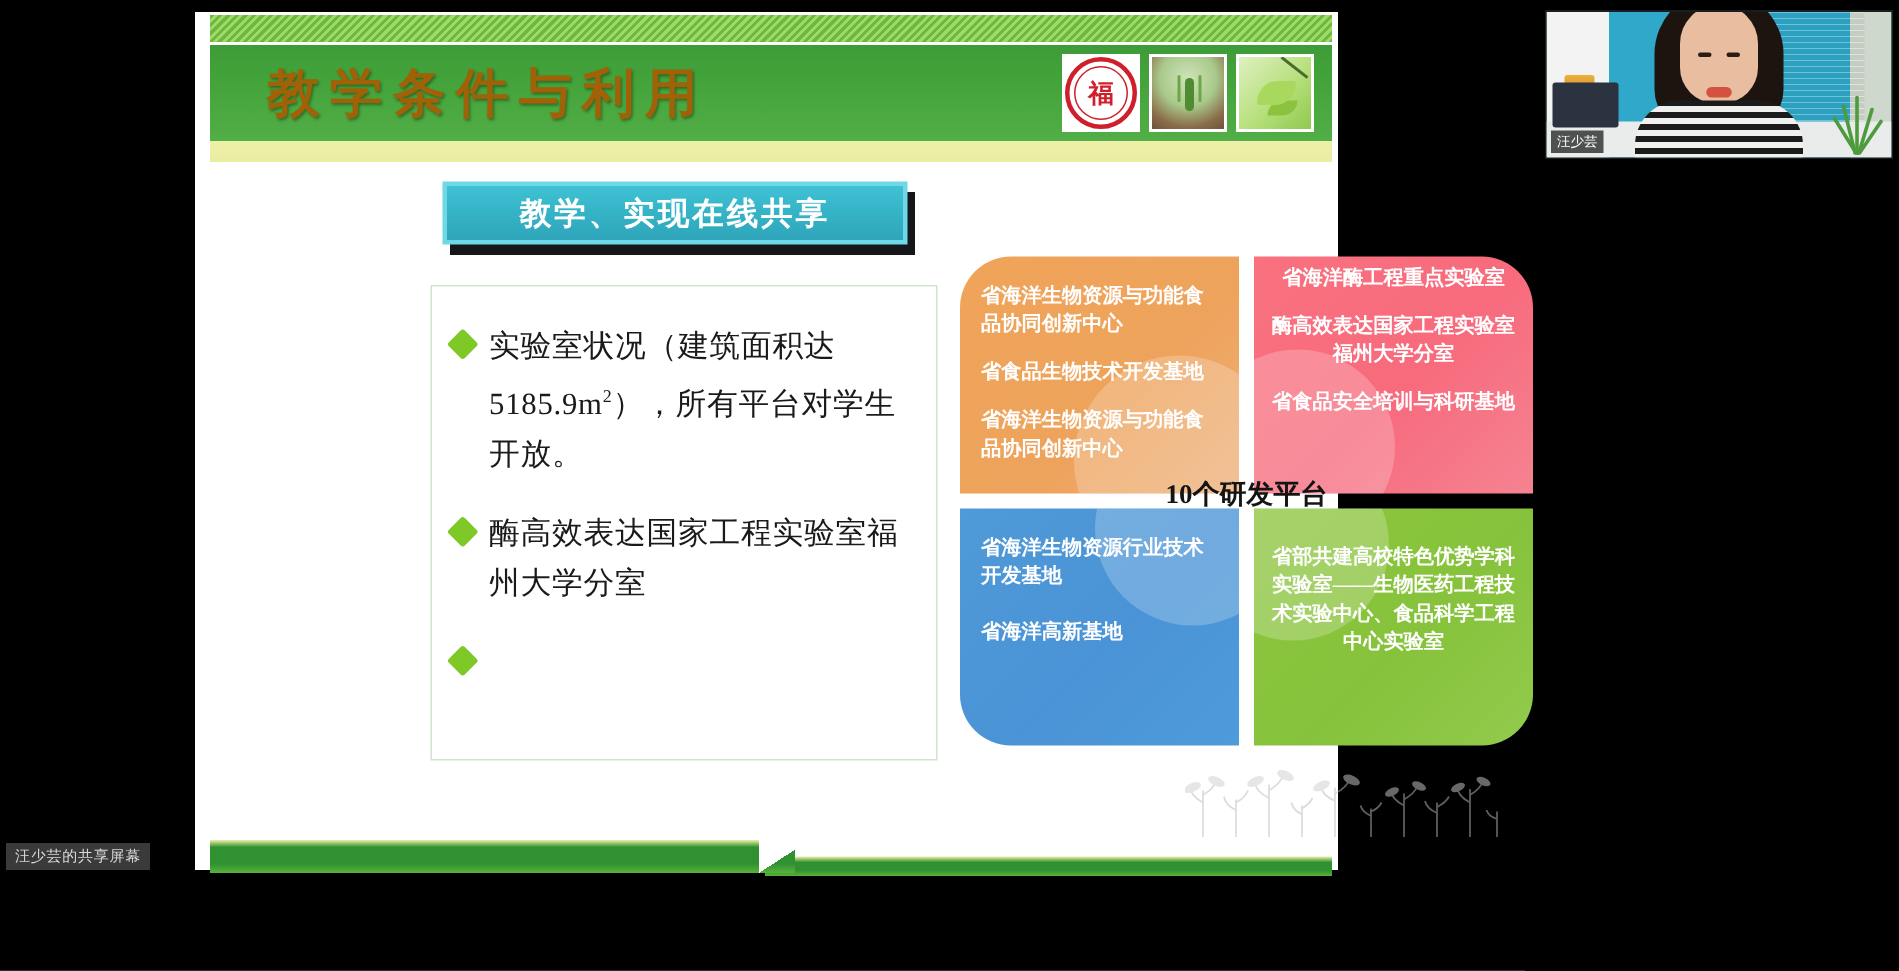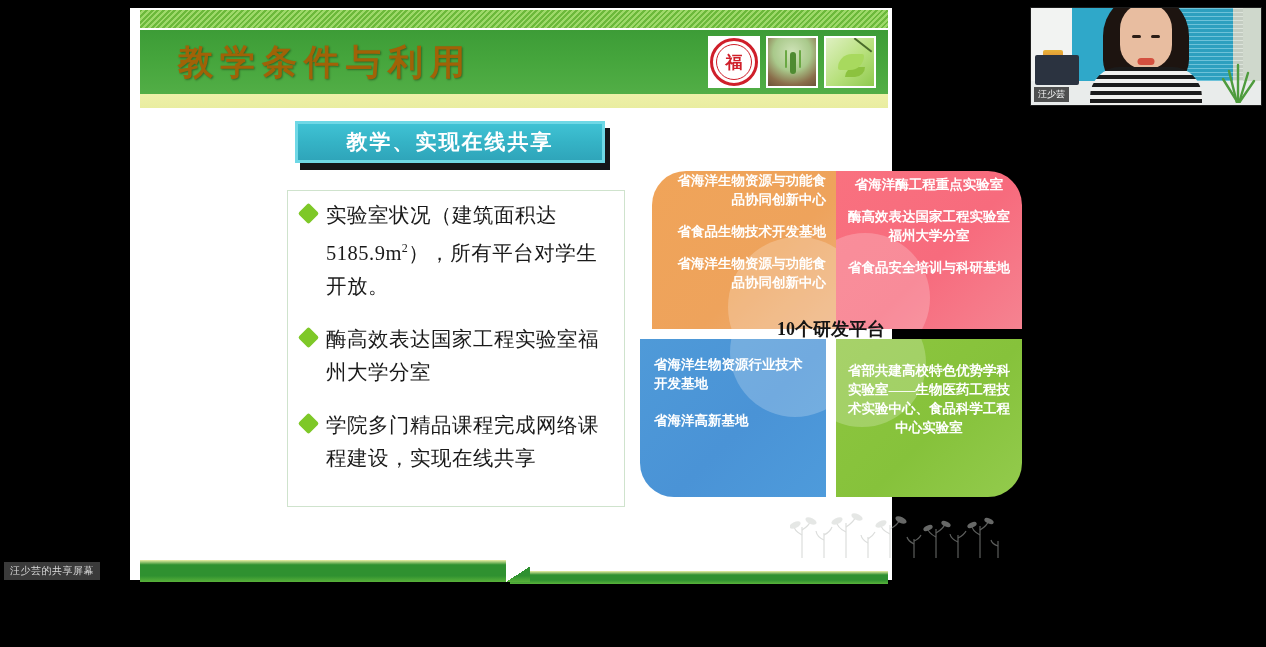--- a/index.html
+++ b/index.html
@@ -43,34 +43,34 @@
   
   .subtitle-shadow{position:absolute;left:170px;top:120px;width:310px;height:42px;background:#15161a;}
   .subtitle{position:absolute;left:165px;top:113px;width:310px;height:42px;
      background:linear-gradient(180deg,#3fc2d4 0%,#35b3c6 50%,#2fa5ba 100%);
      border:3px solid #6fd8e6;box-sizing:border-box;
      display:flex;align-items:center;justify-content:center;
      color:#ffffff;font-family:"Liberation Serif",serif;font-size:21px;font-weight:700;letter-spacing:2px;}
 
   
   .bullets{position:absolute;left:157px;top:182px;width:338px;height:317px;
-     background:#ffffff;border:1px solid #cfe3cd;box-sizing:border-box;padding:8px 10px 0 12px;}
+     background:#ffffff;border:1px solid #cfe3cd;box-sizing:border-box;padding:24px 10px 0 12px;}
   .bullet{position:relative;margin-bottom:20px;padding-left:26px;
      font-family:"Liberation Serif",serif;font-size:20.5px;line-height:33px;color:#1a1a1a;letter-spacing:0.5px;}
   .bullet .dia{position:absolute;left:1px;top:7px;width:15px;height:15px;
      background:#7ec828;transform:rotate(45deg);border-radius:2px;}
   .bullet sup{font-size:12px;}
 
   
   .diagram{position:absolute;left:510px;top:163px;width:382px;height:330px;}
   .quad{position:absolute;width:186px;height:158px;overflow:hidden;color:#ffffff;
      font-family:"Liberation Serif",serif;font-weight:700;font-size:13.5px;line-height:19px;
      box-sizing:border-box;}
-  .q-orange{left:12px;top:0;background:linear-gradient(135deg,#f0a459 0%,#eea35c 60%,#edb07a 100%);
-     border-top-left-radius:34px;padding:0 12px 0 14px;text-align:right;}
+  .q-orange{left:0;top:0;background:linear-gradient(135deg,#f0a459 0%,#eea35c 60%,#edb07a 100%);
+     border-top-left-radius:34px;padding:16px 12px 0 14px;}
   .q-pink{left:196px;top:0;background:linear-gradient(135deg,#f9717f 0%,#f76b7d 55%,#f58391 100%);
      border-top-right-radius:34px;padding:4px 10px 0 10px;text-align:center;}
   .q-blue{left:0;top:168px;background:linear-gradient(135deg,#4f9ad8 0%,#4a93d6 55%,#4e9bdb 100%);
      border-bottom-left-radius:34px;padding:16px 12px 0 14px;}
   .q-green{left:196px;top:168px;background:linear-gradient(135deg,#8ec63f 0%,#86c23b 55%,#93cb4d 100%);
      border-bottom-right-radius:34px;padding:22px 10px 0 10px;text-align:center;}
   .quad .blob{position:absolute;border-radius:50%;background:rgba(255,255,255,.22);pointer-events:none;}
   .q-orange .blob{right:-30px;bottom:-48px;width:140px;height:140px;}
   .q-pink .blob{left:-36px;bottom:-34px;width:130px;height:130px;}
   .q-blue .blob{right:-34px;top:-52px;width:130px;height:130px;}
@@ -150,21 +150,20 @@
         <div class="bullet">
           <span class="dia"></span>
           <span>实验室状况（建筑面积达5185.9m</span><sup>2</sup><span>），所有平台对学生开放。</span>
         </div>
         <div class="bullet">
           <span class="dia"></span>
           <span>酶高效表达国家工程实验室福州大学分室</span>
         </div>
         <div class="bullet">
           <span class="dia"></span>
-          <span>学院多门精品课程完成网络课程建设，实现在线共享</span>
         </div>
       </div>
 
       <div class="diagram">
         <div class="quad q-orange">
           <span class="blob"></span>
           <p>省海洋生物资源与功能食品协同创新中心</p>
           <p>省食品生物技术开发基地</p>
           <p>省海洋生物资源与功能食品协同创新中心</p>
         </div>

